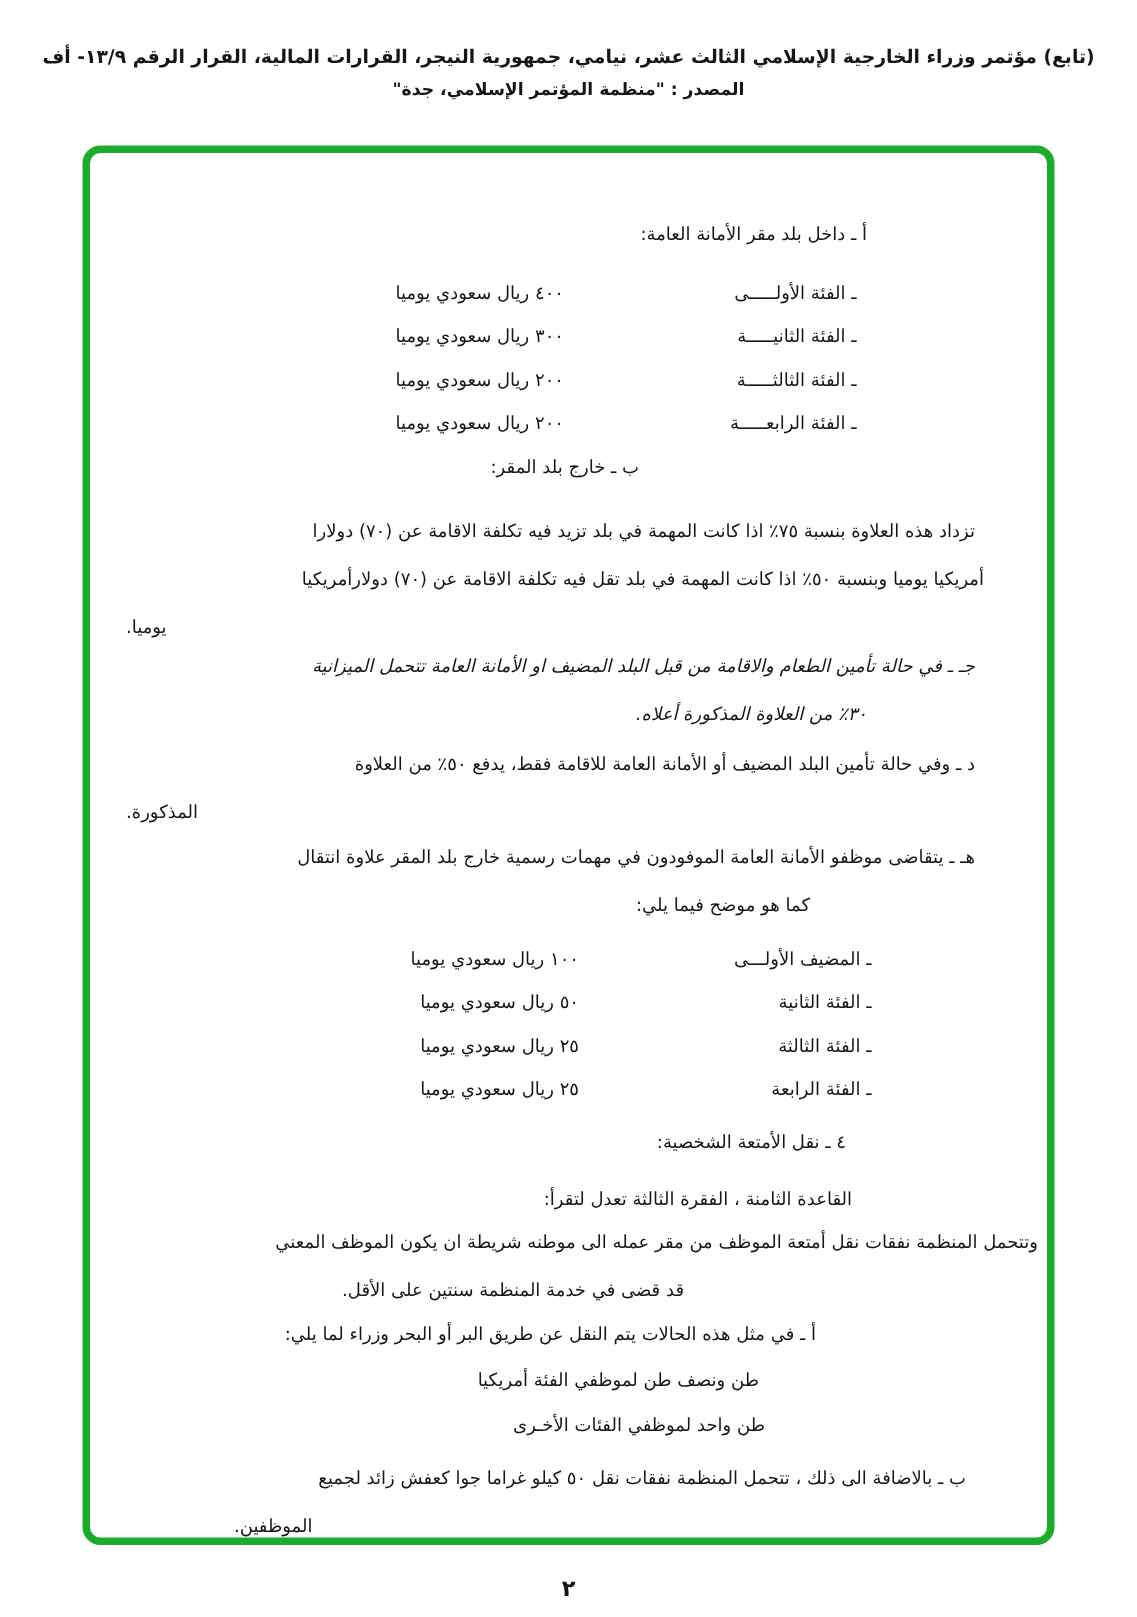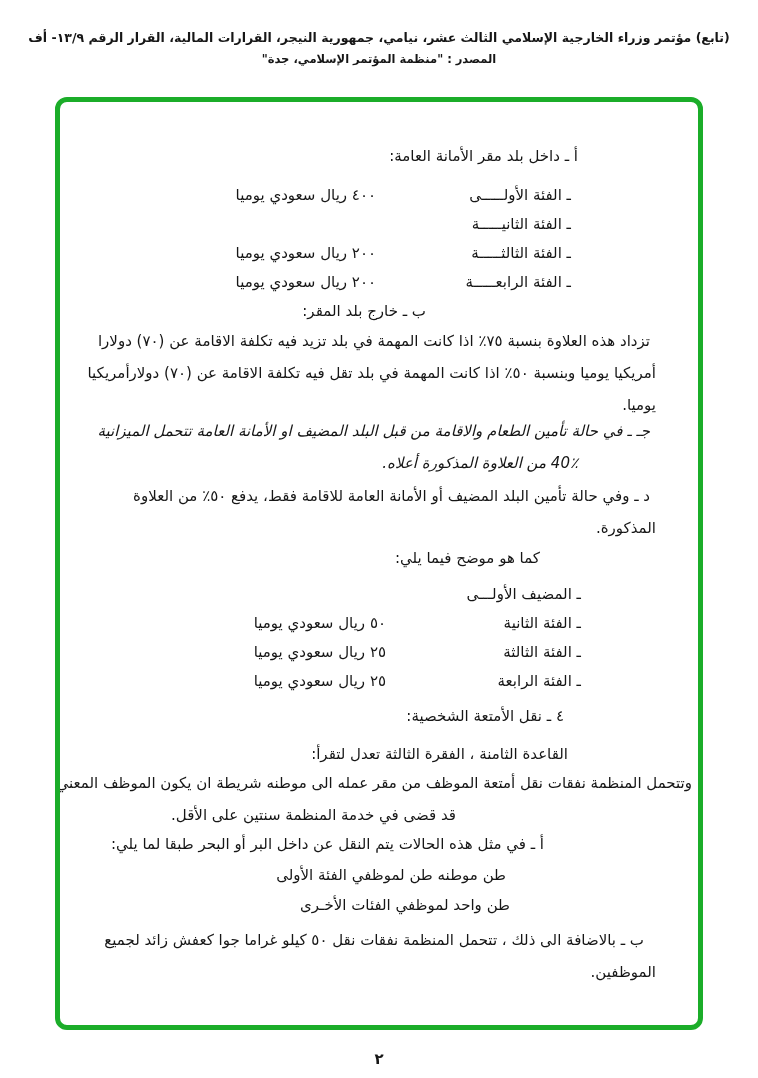--- a/index.html
+++ b/index.html
@@ -16,25 +16,25 @@
   .header .l1{font-size:12.5px;font-weight:bold;line-height:20px;white-space:nowrap;}
   .header .l2{font-size:11.5px;font-weight:bold;line-height:22px;white-space:nowrap;}
   .frame{
     position:absolute;left:55px;top:97px;width:648px;height:933px;
     box-sizing:border-box;border:5px solid #1bad29;border-radius:12px;
     overflow:hidden;background:#ffffff;
   }
   .content{
     direction:rtl;text-align:right;
     padding:40px 42px 10px 24px;
-    font-size:15px;
+    font-size:12px;
   }
   .ln{white-space:nowrap;line-height:32px;}
   .hline{white-space:nowrap;line-height:28px;}
-  .leftln{text-align:right;}
+  .leftln{text-align:left;}
   .feerow{display:flex;direction:rtl;line-height:29px;white-space:nowrap;}
   .feerow .lbl{flex:0 0 195px;width:195px;}
   .feerow .val{flex:0 0 auto;}
   .tonln{white-space:nowrap;line-height:30px;}
   .pagenum{
     position:absolute;top:1050px;left:0;right:0;
     text-align:center;font-size:15px;font-weight:bold;
   }
 </style>
 </head>
@@ -50,56 +50,59 @@
 
     <div class="hline" style="padding-right:78px;">أ ـ داخل بلد مقر الأمانة العامة:</div>
 
     <div style="margin-top:11px;">
       <div class="feerow" style="padding-right:85px;">
         <span class="lbl">ـ الفئة الأولـــــى</span>
         <span class="val">٤٠٠ ريال سعودي يوميا</span>
       </div>
       <div class="feerow" style="padding-right:85px;">
         <span class="lbl">ـ الفئة الثانيـــــة</span>
+        <span class="val">٣٠٠ ريال سعودي يوميا</span>
       </div>
       <div class="feerow" style="padding-right:85px;">
         <span class="lbl">ـ الفئة الثالثـــــة</span>
         <span class="val">٢٠٠ ريال سعودي يوميا</span>
       </div>
       <div class="feerow" style="padding-right:85px;">
         <span class="lbl">ـ الفئة الرابعـــــة</span>
         <span class="val">٢٠٠ ريال سعودي يوميا</span>
       </div>
     </div>
 
     <div class="hline" style="padding-right:230px;">ب ـ خارج بلد المقر:</div>
 
-    <div style="margin-top:0;">
+    <div style="margin-top:13px;">
       <div class="ln" style="padding-right:6px;">تزداد هذه العلاوة بنسبة ٧٥٪ اذا كانت المهمة في بلد تزيد فيه تكلفة الاقامة عن (٧٠) دولارا</div>
       <div class="ln">أمريكيا يوميا وبنسبة ٥٠٪ اذا كانت المهمة في بلد تقل فيه تكلفة الاقامة عن (٧٠) دولارأمريكيا</div>
       <div class="ln leftln">يوميا.</div>
     </div>
 
     <div style="margin-top:-6px;font-style:italic;">
       <div class="ln" style="padding-right:6px;">جـ ـ في حالة تأمين الطعام والاقامة من قبل البلد المضيف او الأمانة العامة تتحمل الميزانية</div>
-      <div class="ln" style="padding-right:78px;">40٪ من العلاوة المذكورة أعلاه.</div>
+      <div class="ln" style="padding-right:78px;">٣٠٪ من العلاوة المذكورة أعلاه.</div>
     </div>
 
     <div style="margin-top:1px;">
       <div class="ln" style="padding-right:6px;text-align:right;">د ـ وفي حالة تأمين البلد المضيف أو الأمانة العامة للاقامة فقط، يدفع ٥٠٪ من العلاوة</div>
       <div class="ln leftln">المذكورة.</div>
     </div>
 
     <div style="margin-top:-2px;">
+      <div class="ln" style="padding-right:6px;">هـ ـ يتقاضى موظفو الأمانة العامة الموفودون في مهمات رسمية خارج بلد المقر علاوة انتقال</div>
       <div class="ln" style="padding-right:116px;">كما هو موضح فيما يلي:</div>
     </div>
 
     <div style="margin-top:6px;">
       <div class="feerow" style="padding-right:75px;">
         <span class="lbl">ـ المضيف الأولـــى</span>
+        <span class="val">١٠٠ ريال سعودي يوميا</span>
       </div>
       <div class="feerow" style="padding-right:75px;">
         <span class="lbl">ـ الفئة الثانية</span>
         <span class="val">٥٠ ريال سعودي يوميا</span>
       </div>
       <div class="feerow" style="padding-right:75px;">
         <span class="lbl">ـ الفئة الثالثة</span>
         <span class="val">٢٥ ريال سعودي يوميا</span>
       </div>
       <div class="feerow" style="padding-right:75px;">
@@ -111,25 +114,25 @@
     <div class="hline" style="margin-top:6px;padding-right:92px;">٤ ـ نقل الأمتعة الشخصية:</div>
 
     <div class="hline" style="margin-top:10px;padding-right:88px;">القاعدة الثامنة ، الفقرة الثالثة تعدل لتقرأ:</div>
 
     <div style="margin-top:-1px;text-align:right;">
       <div class="ln" style="margin-right:-36px;">وتتحمل المنظمة نفقات نقل أمتعة الموظف من مقر عمله الى موطنه شريطة ان يكون الموظف المعني</div>
       <div class="ln" style="padding-right:200px;">قد قضى في خدمة المنظمة سنتين على الأقل.</div>
     </div>
 
     <div style="margin-top:-3px;">
-      <div class="ln" style="padding-right:112px;">أ ـ في مثل هذه الحالات يتم النقل عن داخل البر أو البحر طبقا لما يلي:</div>
+      <div class="ln" style="padding-right:112px;">أ ـ في مثل هذه الحالات يتم النقل عن طريق البر أو البحر وزراء لما يلي:</div>
     </div>
 
     <div>
-      <div class="tonln" style="padding-right:150px;">طن موطنه طن لموظفي الفئة الأولى</div>
+      <div class="tonln" style="padding-right:150px;">طن ونصف طن لموظفي الفئة أمريكيا</div>
       <div class="tonln" style="padding-right:146px;">طن واحد لموظفي الفئات الأخـرى</div>
     </div>
 
     <div style="margin-top:4px;">
       <div class="ln" style="padding-right:12px;">ب ـ بالاضافة الى ذلك ، تتحمل المنظمة نفقات نقل ٥٠ كيلو غراما جوا كعفش زائد لجميع</div>
       <div class="ln leftln" style="padding-left:72px;">الموظفين.</div>
     </div>
 
   </div>
 </div>

